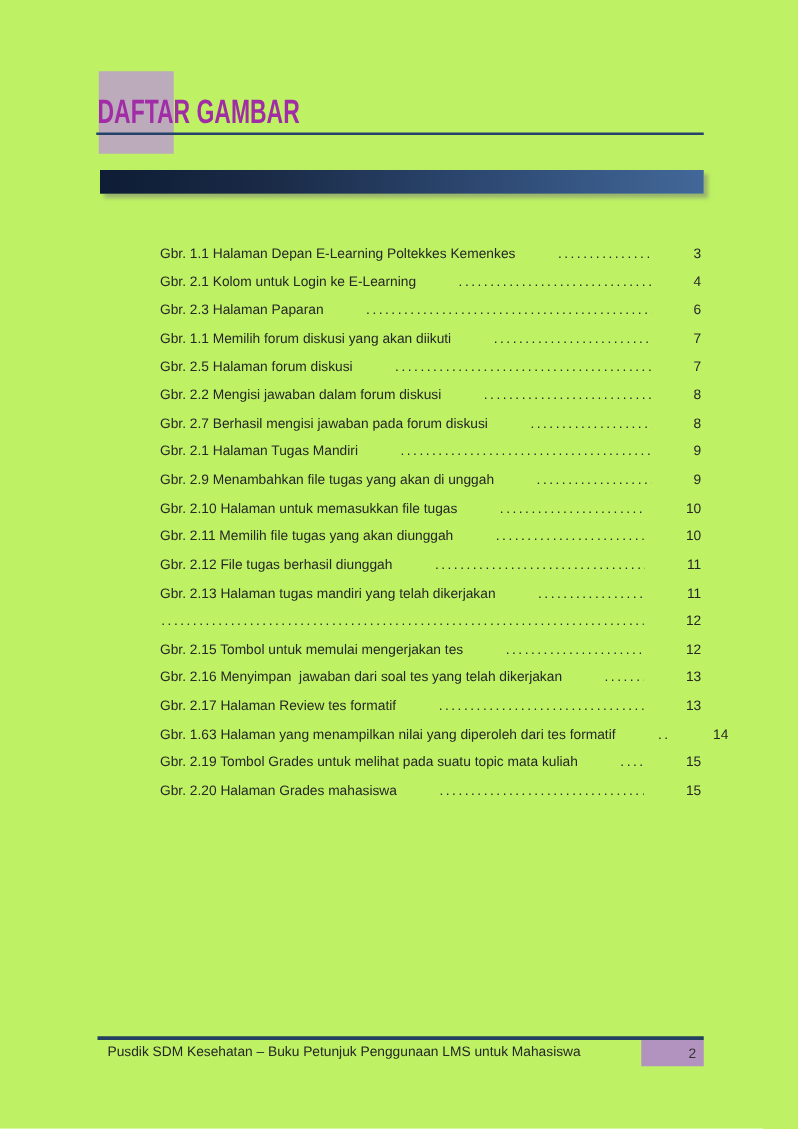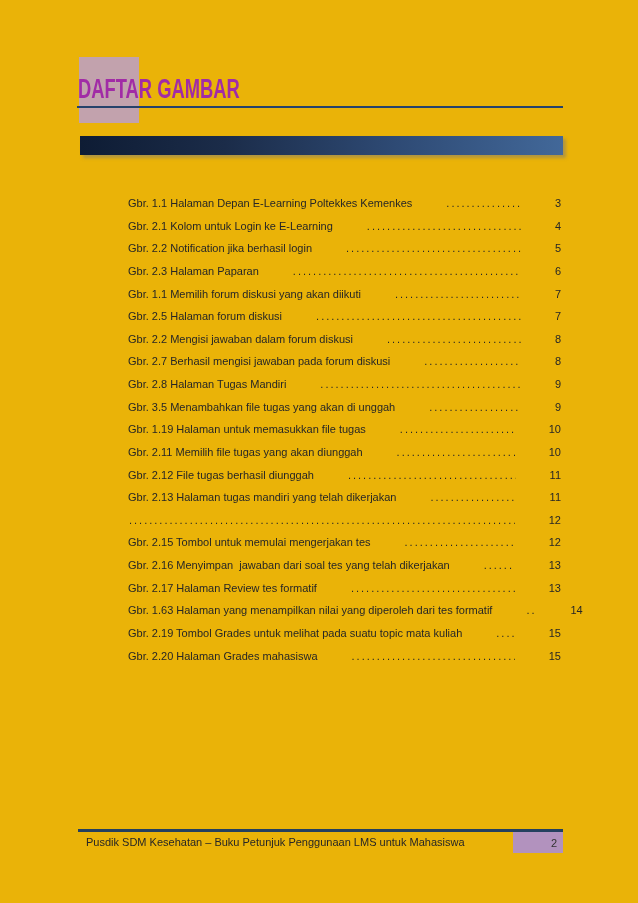--- a/index.html
+++ b/index.html
@@ -1,20 +1,20 @@
 <!DOCTYPE html>
 <html><head>
 <meta charset="utf-8">
 <style>
   html, body { margin: 0; padding: 0; background: #ffffff; }
   .page {
     position: relative;
     width: 638px;
     height: 903px;
-    background: #eab308;
+    background: #bef264;
     font-family: "Liberation Sans", sans-serif;
     overflow: hidden;
   }
   .accent-rect {
     position: absolute;
     left: 79px; top: 57px;
     width: 60px; height: 66px;
     background: #bb9fca;
     opacity: 0.85;
   }
@@ -113,25 +113,20 @@
         <span class="toc-label">Gbr. 1.1 Halaman Depan E-Learning Poltekkes Kemenkes</span>
         <span class="toc-leader"></span>
         <span class="toc-page">3</span>
       </div>
       <div class="toc-row">
         <span class="toc-label">Gbr. 2.1 Kolom untuk Login ke E-Learning</span>
         <span class="toc-leader"></span>
         <span class="toc-page">4</span>
       </div>
       <div class="toc-row">
-        <span class="toc-label">Gbr. 2.2 Notification jika berhasil login</span>
-        <span class="toc-leader"></span>
-        <span class="toc-page">5</span>
-      </div>
-      <div class="toc-row">
         <span class="toc-label">Gbr. 2.3 Halaman Paparan</span>
         <span class="toc-leader"></span>
         <span class="toc-page">6</span>
       </div>
       <div class="toc-row">
         <span class="toc-label">Gbr. 1.1 Memilih forum diskusi yang akan diikuti</span>
         <span class="toc-leader"></span>
         <span class="toc-page">7</span>
       </div>
       <div class="toc-row">
@@ -143,31 +138,31 @@
         <span class="toc-label">Gbr. 2.2 Mengisi jawaban dalam forum diskusi</span>
         <span class="toc-leader"></span>
         <span class="toc-page">8</span>
       </div>
       <div class="toc-row">
         <span class="toc-label">Gbr. 2.7 Berhasil mengisi jawaban pada forum diskusi</span>
         <span class="toc-leader"></span>
         <span class="toc-page">8</span>
       </div>
       <div class="toc-row">
-        <span class="toc-label">Gbr. 2.8 Halaman Tugas Mandiri</span>
+        <span class="toc-label">Gbr. 2.1 Halaman Tugas Mandiri</span>
         <span class="toc-leader"></span>
         <span class="toc-page">9</span>
       </div>
       <div class="toc-row">
-        <span class="toc-label">Gbr. 3.5 Menambahkan file tugas yang akan di unggah</span>
+        <span class="toc-label">Gbr. 2.9 Menambahkan file tugas yang akan di unggah</span>
         <span class="toc-leader"></span>
         <span class="toc-page">9</span>
       </div>
       <div class="toc-row">
-        <span class="toc-label">Gbr. 1.19 Halaman untuk memasukkan file tugas</span>
+        <span class="toc-label">Gbr. 2.10 Halaman untuk memasukkan file tugas</span>
         <span class="toc-leader"></span>
         <span class="toc-page">10</span>
       </div>
       <div class="toc-row">
         <span class="toc-label">Gbr. 2.11 Memilih file tugas yang akan diunggah</span>
         <span class="toc-leader"></span>
         <span class="toc-page">10</span>
       </div>
       <div class="toc-row">
         <span class="toc-label">Gbr. 2.12 File tugas berhasil diunggah</span>

